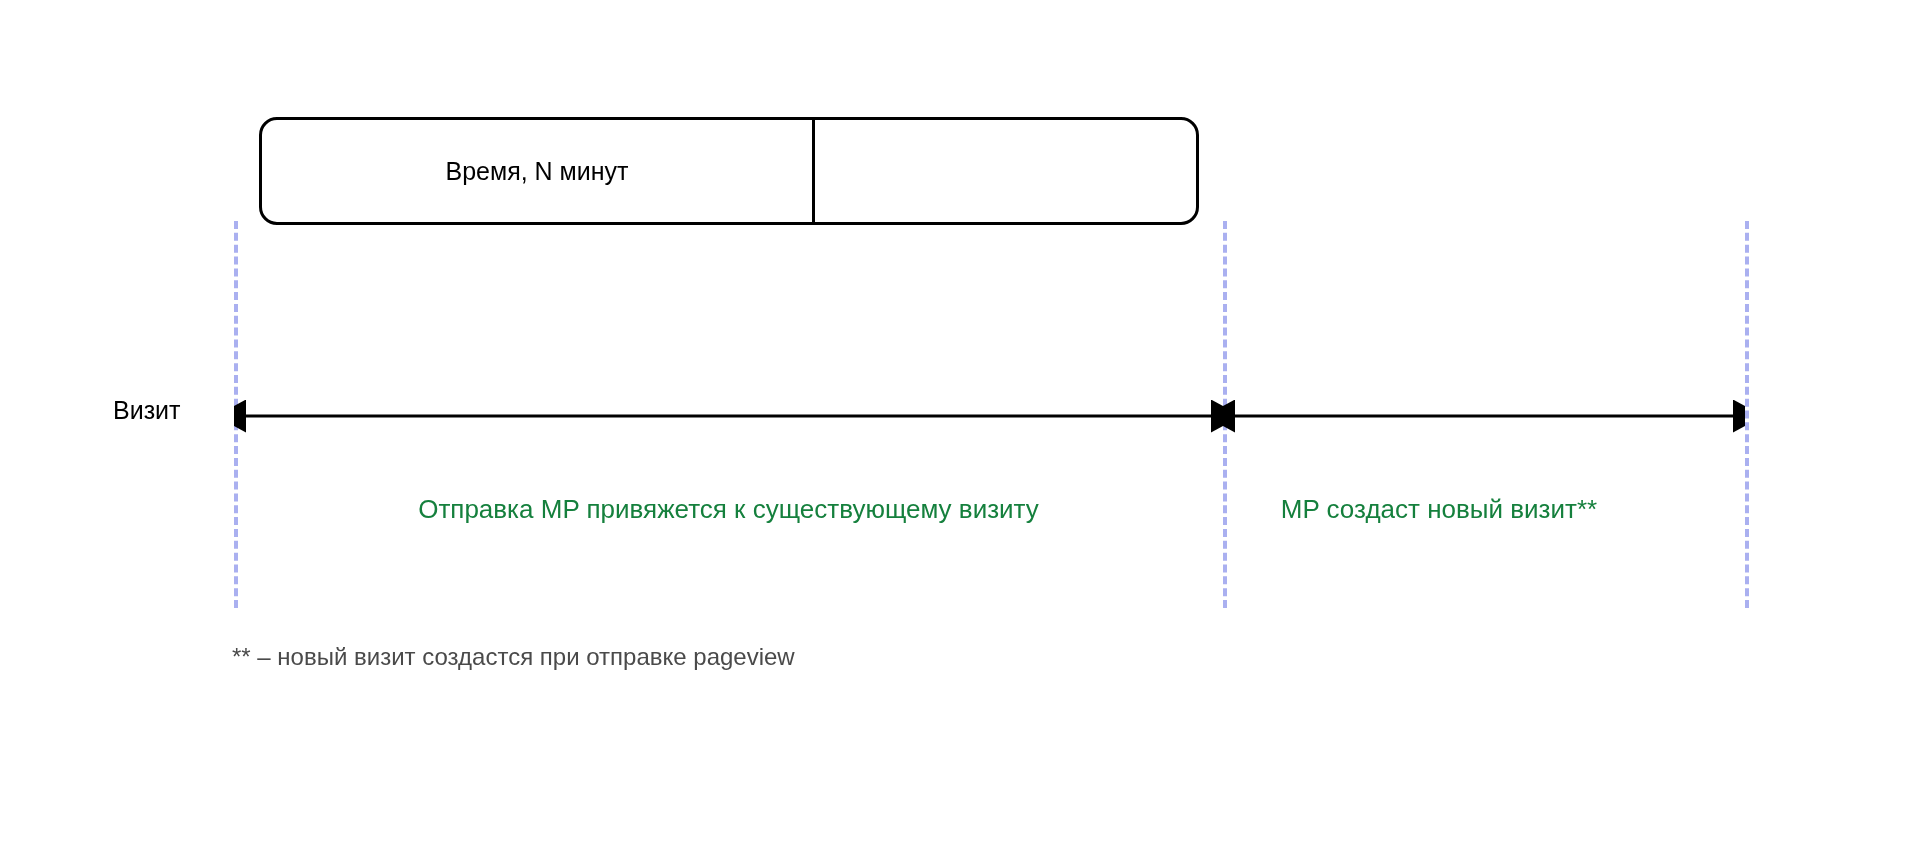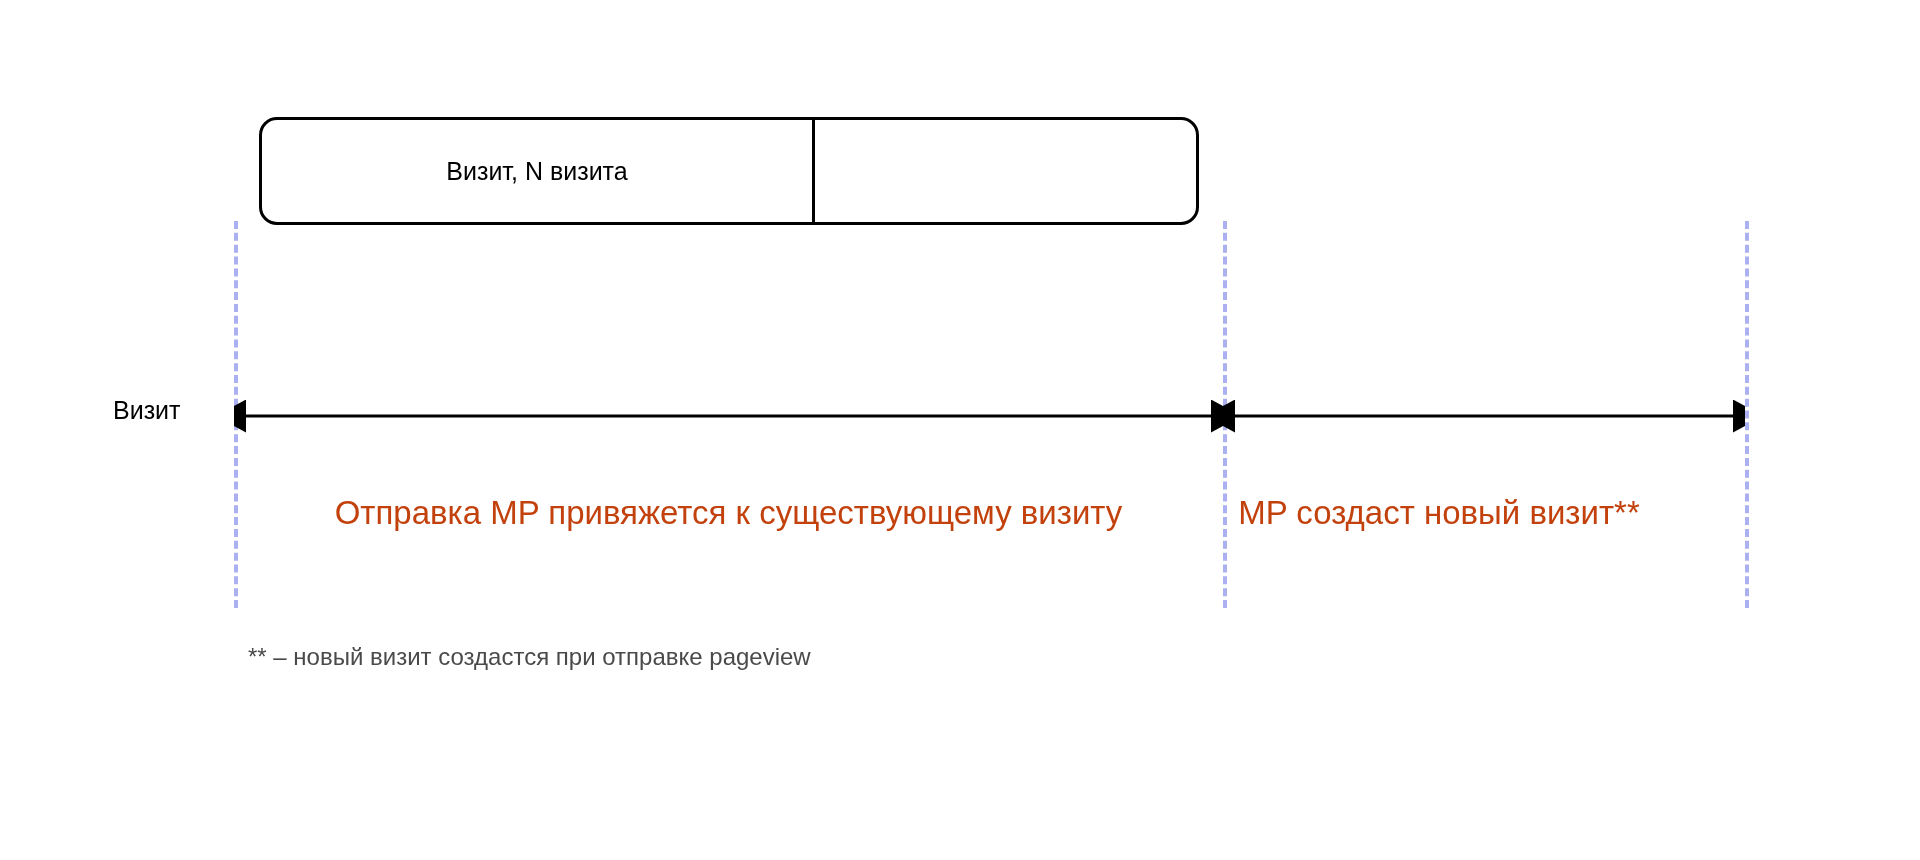--- a/index.html
+++ b/index.html
@@ -80,49 +80,49 @@
     height: 36px;
   }
   .axis.left-span  { left: 234px;  width: 989px; }
   .axis.right-span { left: 1223px; width: 522px; }
   .axis svg { display: block; }
 
   
   .span-caption {
     position: absolute;
     top: 494px;
-    font-size: 33px;
-    color: #c2410c;
+    font-size: 26px;
+    color: #15803d;
     text-align: center;
     white-space: nowrap;
   }
   .span-caption.left-cap  { left: 234px;  width: 989px; }
   .span-caption.right-cap { left: 1178px; width: 522px; }
 
   
   .footnotes {
     position: absolute;
     left: 232px;
     top: 643px;
     color: #4a4a4a;
     font-size: 24px;
   }
   .footnote {
     white-space: nowrap;
     margin-bottom: 24px;
   }
-  .footnote:last-child { margin-bottom: 0; margin-left: 16px; }
+  .footnote:last-child { margin-bottom: 0; }
 </style>
 </head>
 <body>
 
 <div class="canvas">
 
   <div class="visit-bar">
-    <div class="bar-cell visit">Визит, N визита</div>
+    <div class="bar-cell visit">Время, N минут</div>
   </div>
 
   <div class="guide g-left"></div>
   <div class="guide g-mid"></div>
   <div class="guide g-right"></div>
 
   <div class="time-label">Визит</div>
 
   <div class="axis left-span">
     <svg width="989" height="36" viewBox="0 0 989 36">

